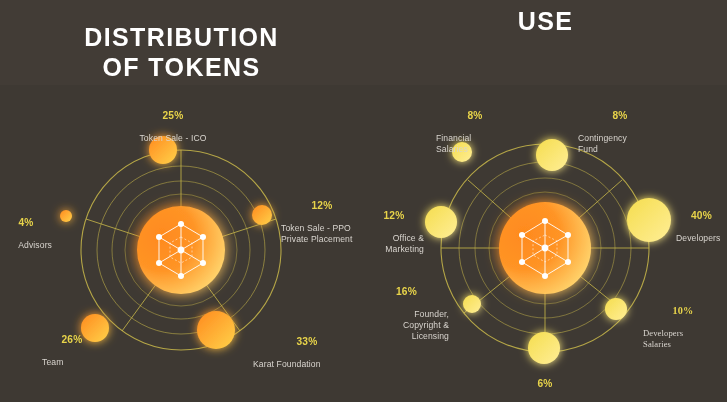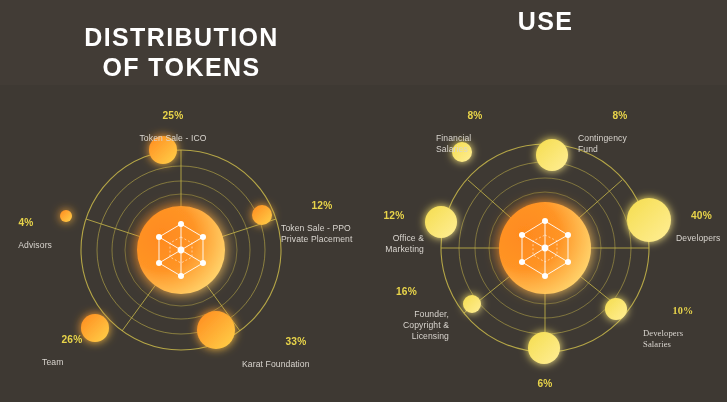--- a/index.html
+++ b/index.html
@@ -153,21 +153,21 @@
       <span class="pct">25%</span>
       <span>Token Sale - ICO</span>
     </div>
 
     <div class="lbl l" style="left:281px; top:188px; width:82px;">
       <span class="pct">12%</span>
       <span>Token Sale - PPO
 Private Placement</span>
     </div>
 
-    <div class="lbl l" style="left:242px; top:324px; width:108px;">
+    <div class="lbl l" style="left:253px; top:324px; width:108px;">
       <span class="pct">33%</span>
       <span>Karat Foundation</span>
     </div>
 
     <div class="lbl l" style="left:42px; top:322px; width:60px;">
       <span class="pct">26%</span>
       <span>Team</span>
     </div>
 
     <div class="lbl r" style="left:0px; top:205px; width:52px;">

